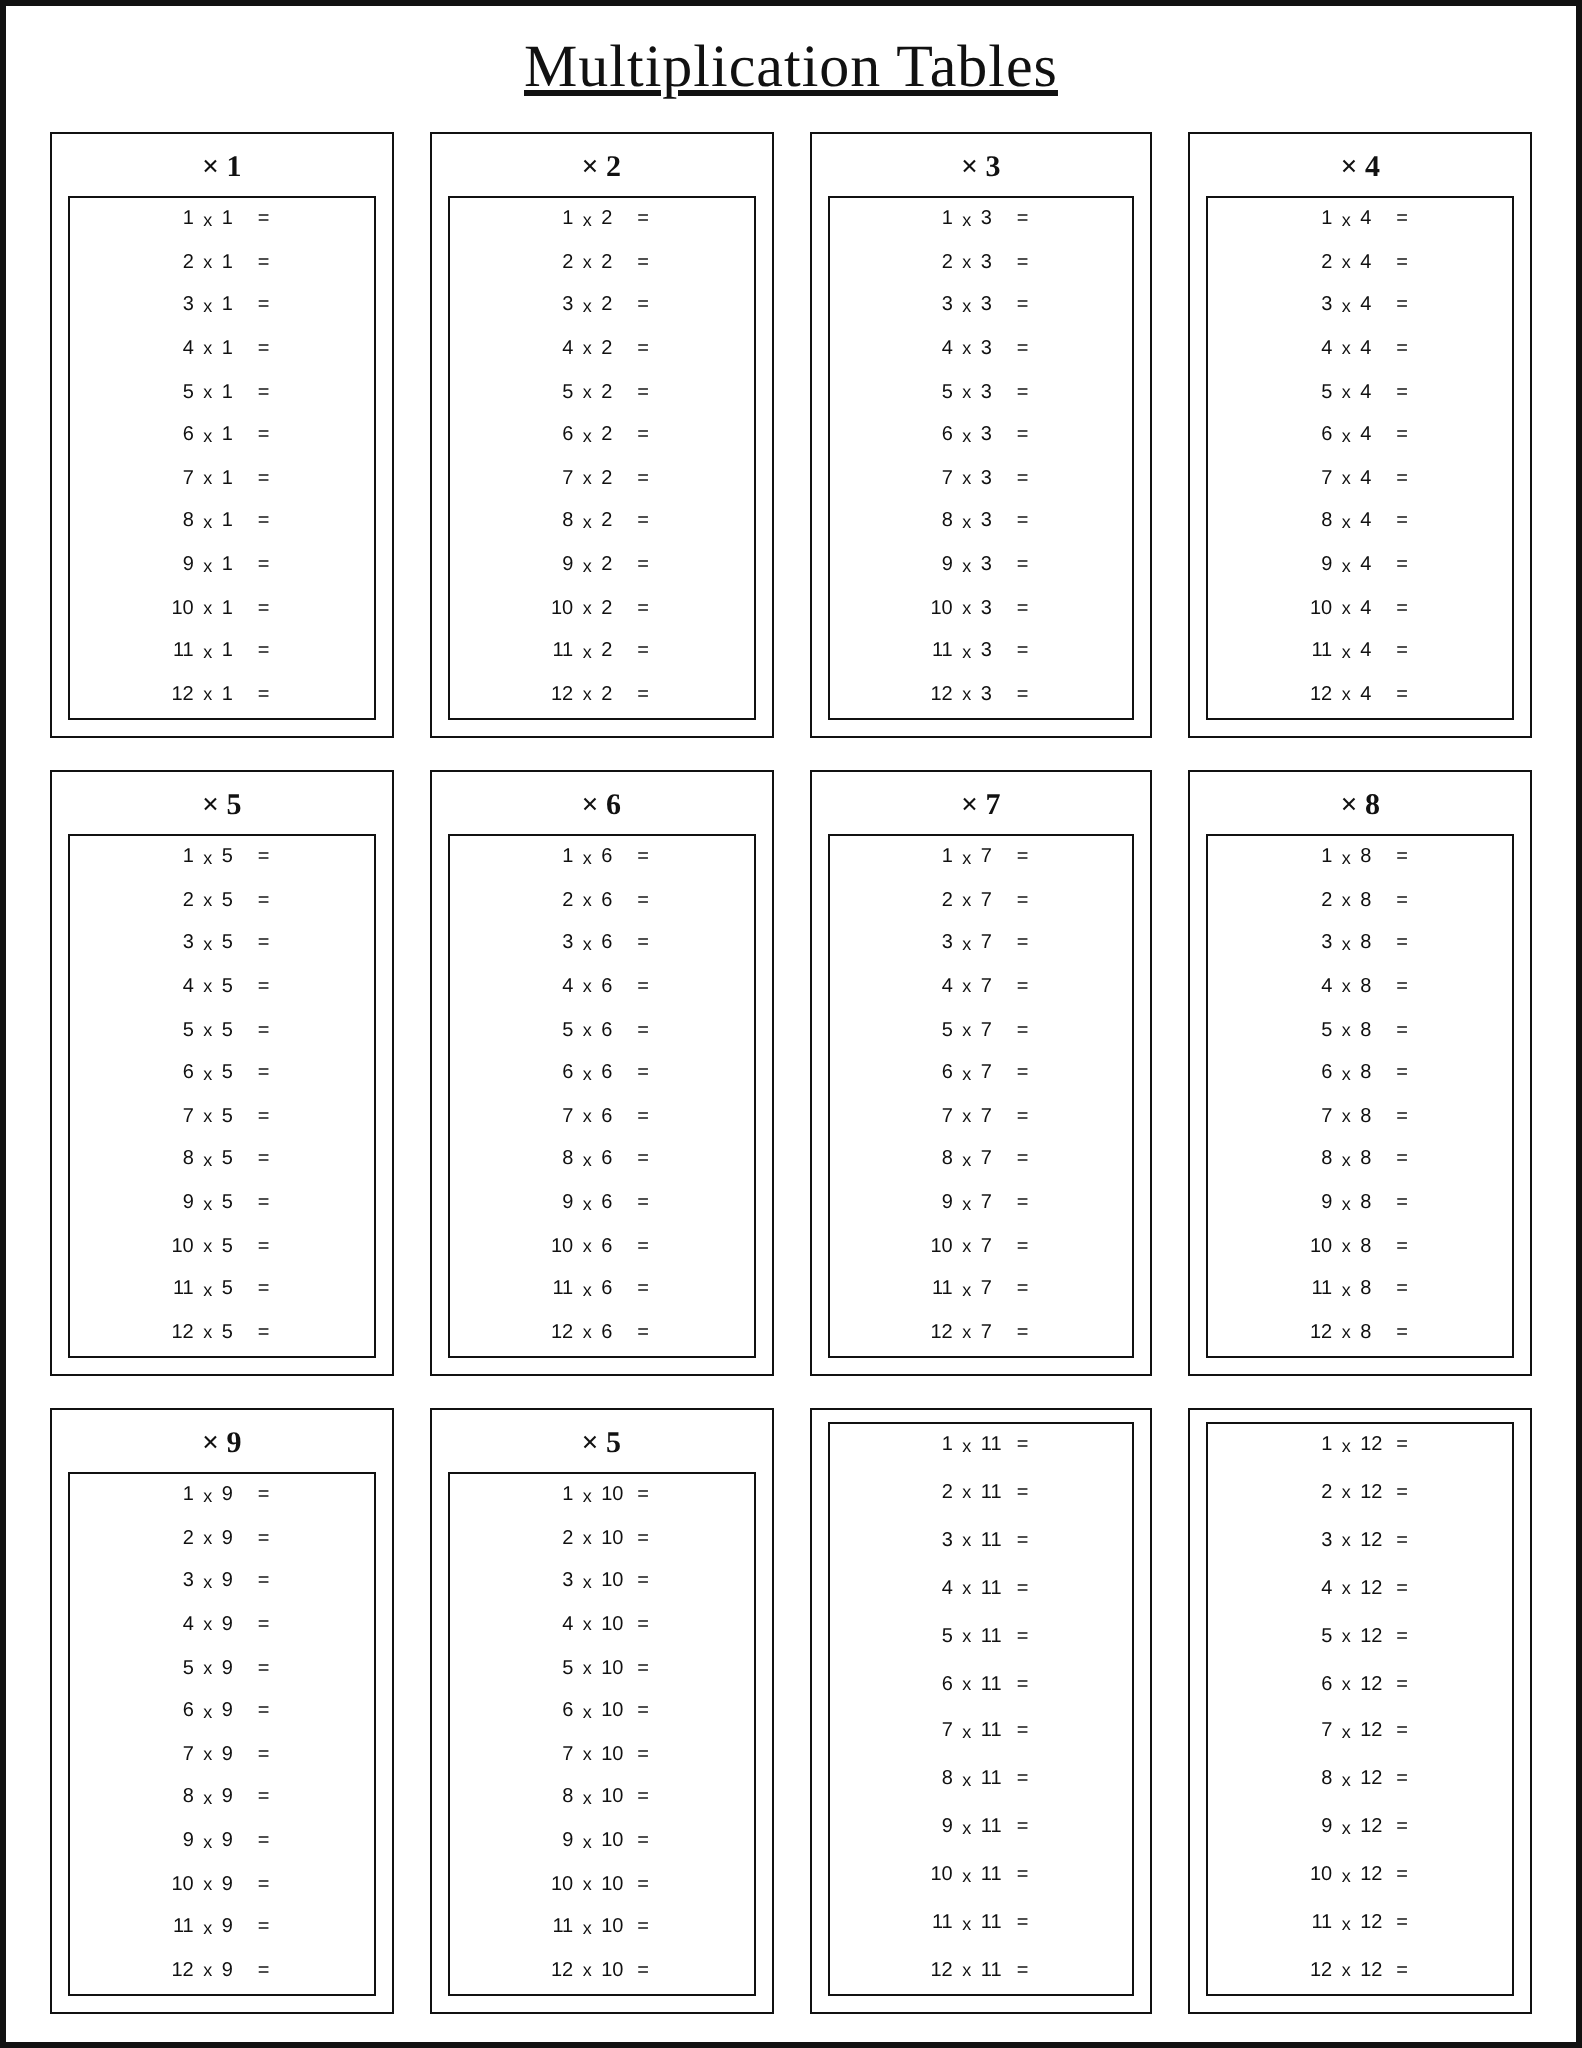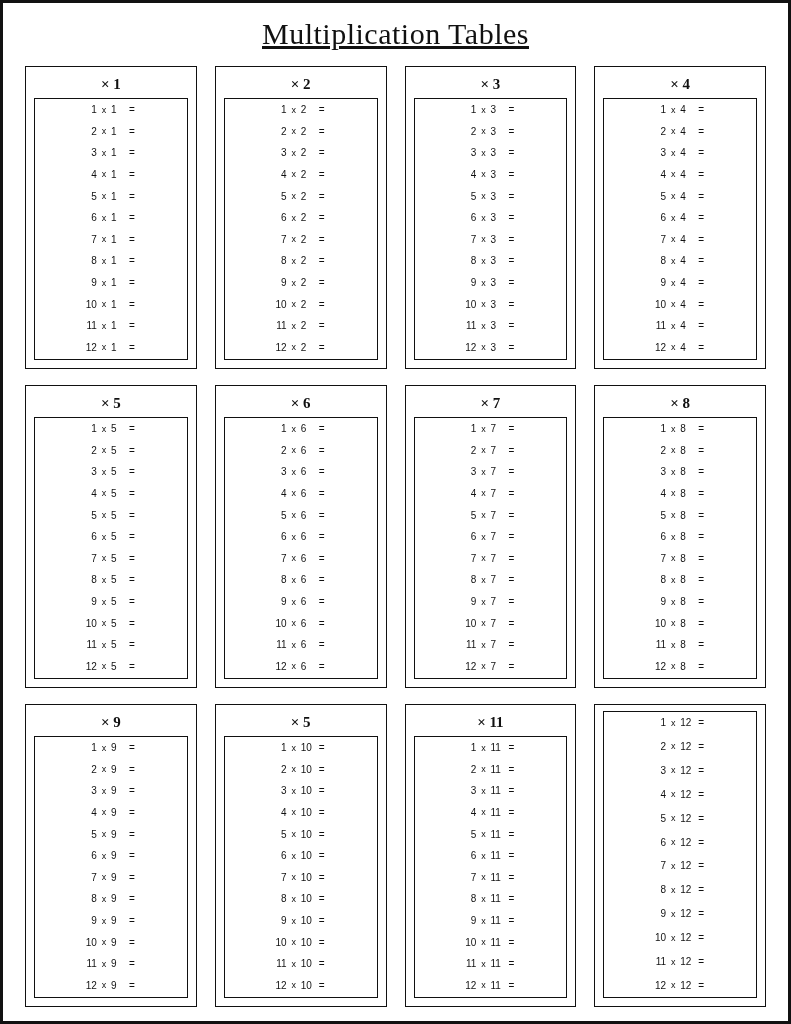--- a/index.html
+++ b/index.html
@@ -890,21 +890,20 @@
             </div>
             <div class="row">
               <span class="n1">12</span>
               <span class="times">x</span>
               <span class="n2">10</span>
               <span class="eq">=</span>
             </div>
           </div>
         </div>
         <div class="table-card">
-          <div class="card-title">× 11</div>
           <div class="rows-box">
             <div class="row">
               <span class="n1">1</span>
               <span class="times">x</span>
               <span class="n2">11</span>
               <span class="eq">=</span>
             </div>
             <div class="row">
               <span class="n1">2</span>
               <span class="times">x</span>

